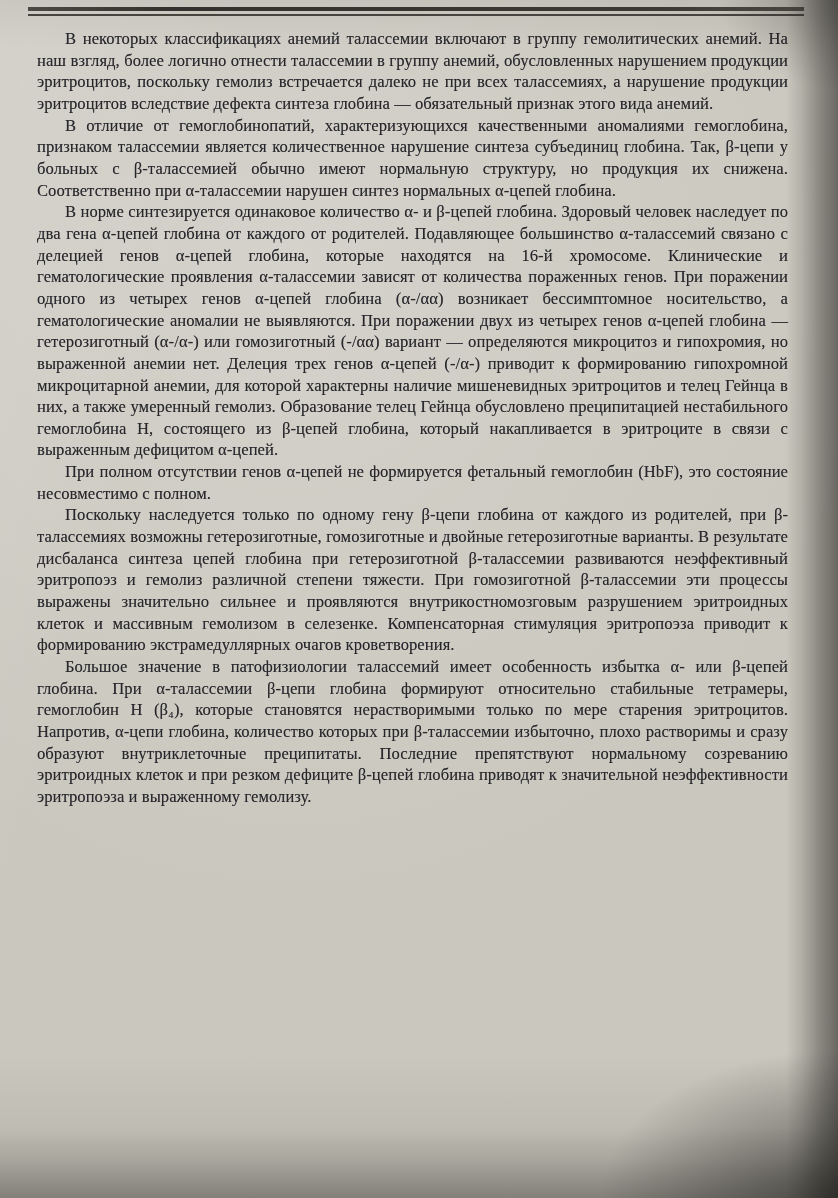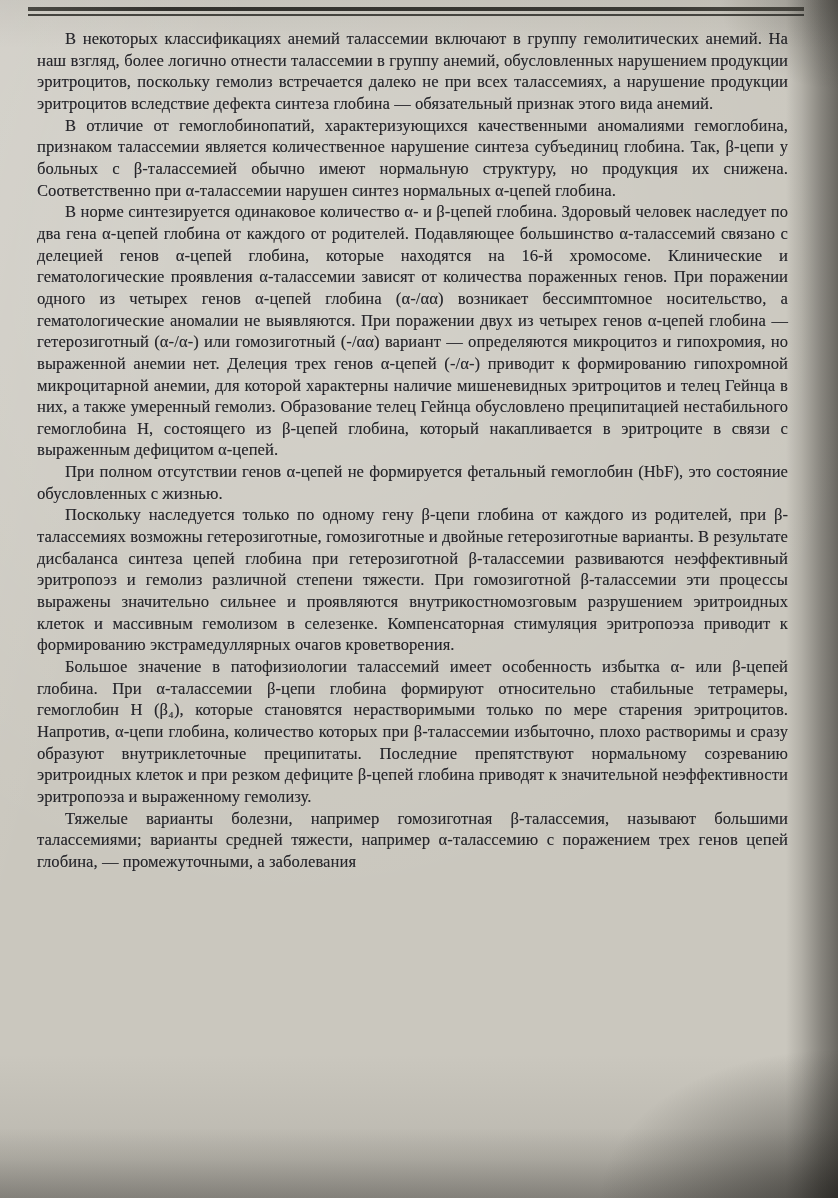--- a/index.html
+++ b/index.html
@@ -105,24 +105,23 @@
 
 <div class="page">
 
   <div class="rule rule-1"></div>
   <div class="rule rule-2"></div>
 
   <div class="text-block">
     <p>В некоторых классификациях анемий талассемии включают в группу гемолитических анемий. На наш взгляд, более логично отнести талассемии в группу анемий, обусловленных нарушением продукции эритроцитов, поскольку гемолиз встречается далеко не при всех талассемиях, а нарушение продукции эритроцитов вследствие дефекта синтеза глобина — обязательный признак этого вида анемий.</p>
     <p>В отличие от гемоглобинопатий, характеризующихся качественными аномалиями гемоглобина, признаком талассемии является количественное нарушение синтеза субъединиц глобина. Так, β-цепи у больных с β-талассемией обычно имеют нормальную структуру, но продукция их снижена. Соответственно при α-талассемии нарушен синтез нормальных α-цепей глобина.</p>
     <p>В норме синтезируется одинаковое количество α- и β-цепей глобина. Здоровый человек наследует по два гена α-цепей глобина от каждого от родителей. Подавляющее большинство α-талассемий связано с делецией генов α-цепей глобина, которые находятся на 16-й хромосоме. Клинические и гематологические проявления α-талассемии зависят от количества пораженных генов. При поражении одного из четырех генов α-цепей глобина (α-/αα) возникает бессимптомное носительство, а гематологические аномалии не выявляются. При поражении двух из четырех генов α-цепей глобина — гетерозиготный (α-/α-) или гомозиготный (-/αα) вариант — определяются микроцитоз и гипохромия, но выраженной анемии нет. Делеция трех генов α-цепей (-/α-) приводит к формированию гипохромной микроцитарной анемии, для которой характерны наличие мишеневидных эритроцитов и телец Гейнца в них, а также умеренный гемолиз. Образование телец Гейнца обусловлено преципитацией нестабильного гемоглобина Н, состоящего из β-цепей глобина, который накапливается в эритроците в связи с выраженным дефицитом α-цепей.</p>
-    <p>При полном отсутствии генов α-цепей не формируется фетальный гемоглобин (HbF), это состояние обусловленных с жизнью.</p>
+    <p>При полном отсутствии генов α-цепей не формируется фетальный гемоглобин (HbF), это состояние несовместимо с полном.</p>
     <p>Поскольку наследуется только по одному гену β-цепи глобина от каждого из родителей, при β-талассемиях возможны гетерозиготные, гомозиготные и двойные гетерозиготные варианты. В результате дисбаланса синтеза цепей глобина при гетерозиготной β-талассемии развиваются неэффективный эритропоэз и гемолиз различной степени тяжести. При гомозиготной β-талассемии эти процессы выражены значительно сильнее и проявляются внутрикостномозговым разрушением эритроидных клеток и массивным гемолизом в селезенке. Компенсаторная стимуляция эритропоэза приводит к формированию экстрамедуллярных очагов кроветворения.</p>
     <p>Большое значение в патофизиологии талассемий имеет особенность избытка α- или β-цепей глобина. При α-талассемии β-цепи глобина формируют относительно стабильные тетрамеры, гемоглобин Н (β₄), которые становятся нерастворимыми только по мере старения эритроцитов. Напротив, α-цепи глобина, количество которых при β-талассемии избыточно, плохо растворимы и сразу образуют внутриклеточные преципитаты. Последние препятствуют нормальному созреванию эритроидных клеток и при резком дефиците β-цепей глобина приводят к значительной неэффективности эритропоэза и выраженному гемолизу.</p>
-    <p>Тяжелые варианты болезни, например гомозиготная β-талассемия, называют большими талассемиями; варианты средней тяжести, например α-талассемию с поражением трех генов цепей глобина, — промежуточными, а заболевания</p>
   </div>
 
   <div class="shadow-right"></div>
   <div class="shadow-bottom"></div>
   <div class="corner-dark"></div>
   <div class="corner-top-right"></div>
 
 </div>
 
 </body></html>

